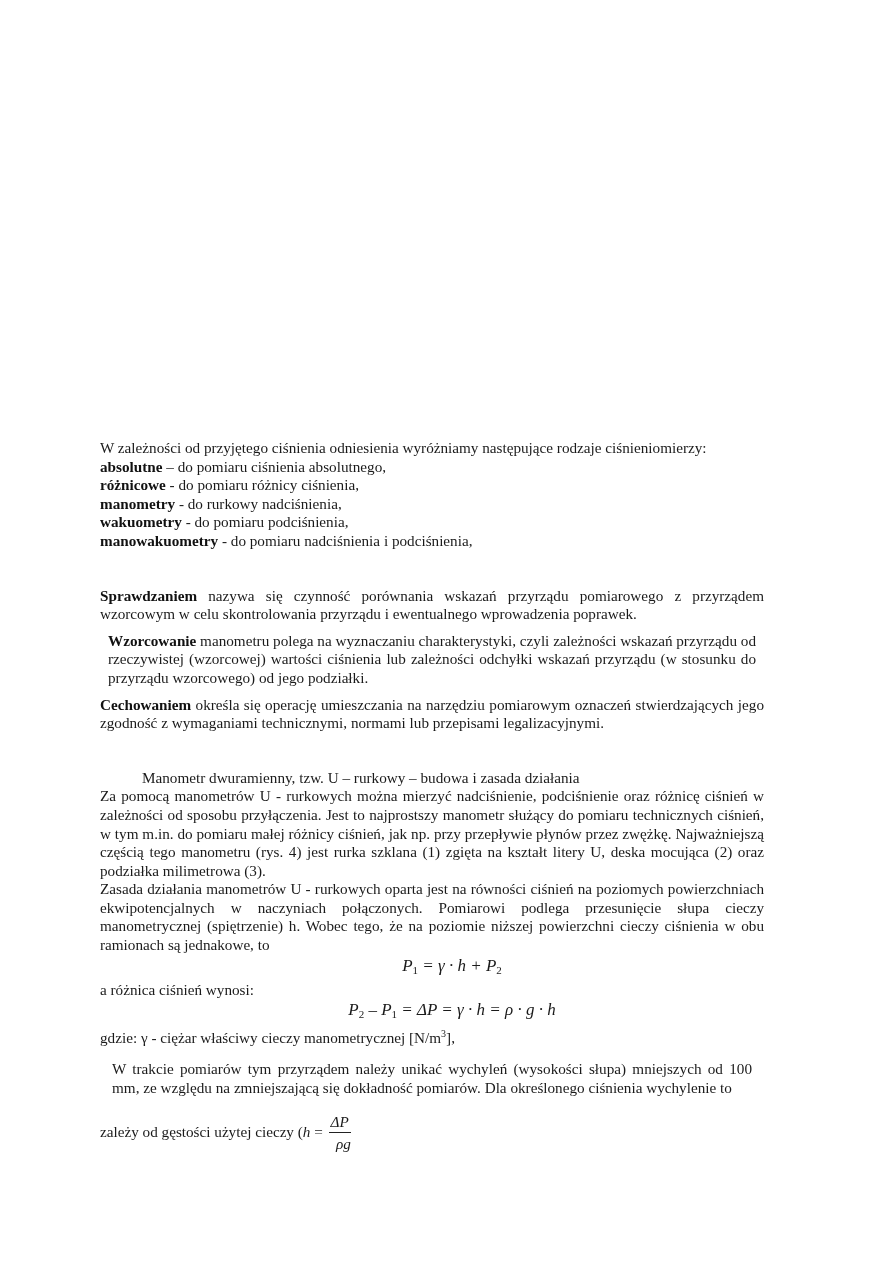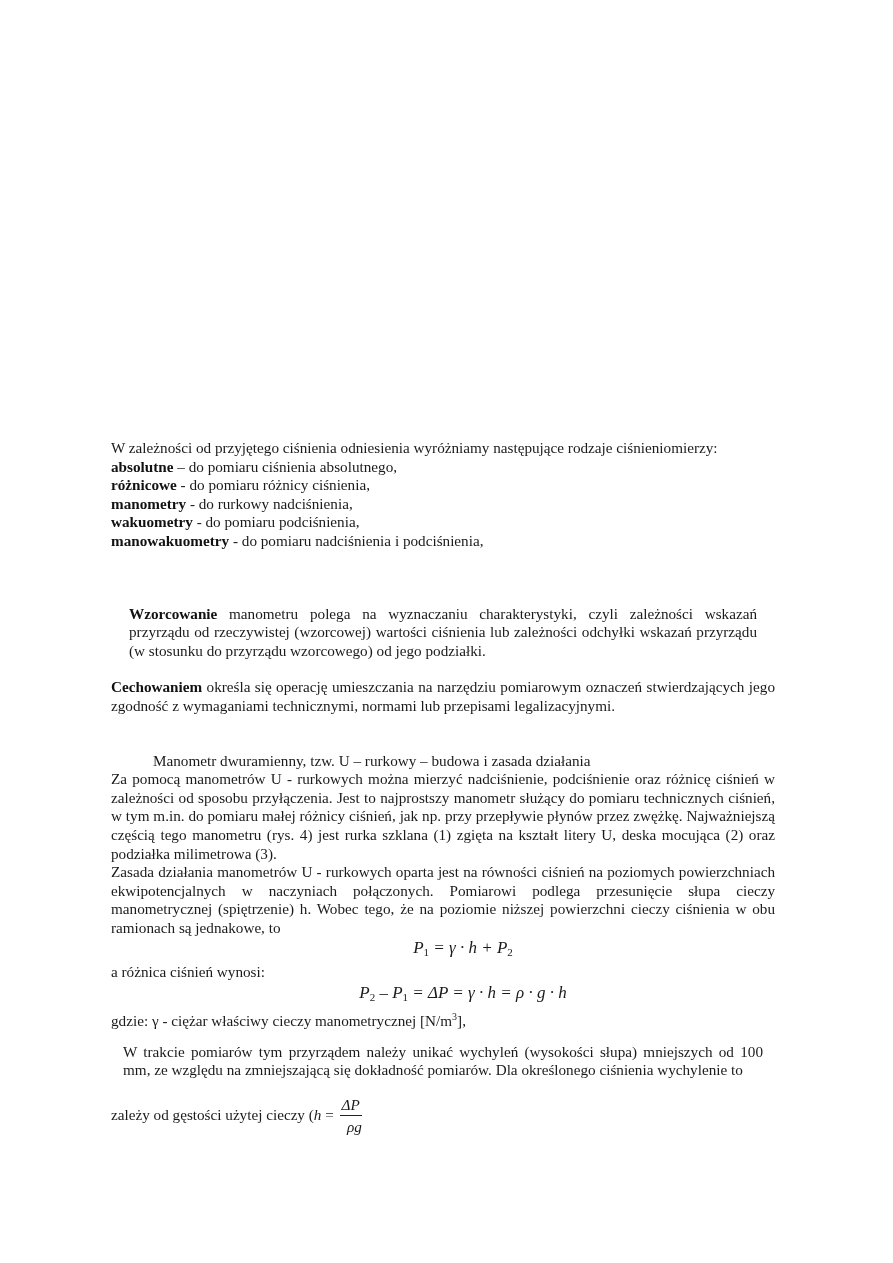--- a/index.html
+++ b/index.html
@@ -1,18 +1,18 @@
 <!DOCTYPE html>
 <html><head>
 <meta charset="utf-8">
 <style>
   html, body { margin: 0; padding: 0; background: #ffffff; }
   body { width: 893px; height: 1263px; position: relative; overflow: hidden; }
   .page {
-    position: absolute; left: 111px; top: 439px; width: 664px;
+    position: absolute; left: 100px; top: 439px; width: 664px;
     font-family: "Liberation Serif", "DejaVu Serif", serif;
     font-size: 15.2px; line-height: 18.6px; color: #1a1a1a;
   }
   .line { display: block; white-space: nowrap; }
   b { font-weight: bold; color: #111; }
   .para { text-align: justify; text-align-last: left; }
   .gap2 { height: 36px; }
   .heading { font-weight: normal; padding-left: 42px; white-space: nowrap; }
   .formula {
     text-align: center; font-style: italic; font-size: 17px;
@@ -39,21 +39,22 @@
     <span class="line"><b>absolutne</b><span> – </span><span>do pomiaru ciśnienia absolutnego,</span></span>
     <span class="line"><b>różnicowe</b><span> - </span><span>do pomiaru różnicy ciśnienia,</span></span>
     <span class="line"><b>manometry</b><span> - </span><span>do rurkowy nadciśnienia,</span></span>
     <span class="line"><b>wakuometry</b><span> - </span><span>do pomiaru podciśnienia,</span></span>
     <span class="line"><b>manowakuometry</b><span> - </span><span>do pomiaru nadciśnienia i podciśnienia,</span></span>
   </div>
 
   <div class="gap2"></div>
 
   <div>
-    <p class="para" style="margin:18px"><b>Wzorcowanie</b><span> manometru polega na wyznaczaniu charakterystyki, czyli zależności wskazań przyrządu od rzeczywistej (wzorcowej) wartości ciśnienia lub zależności odchyłki wskazań przyrządu (w stosunku do przyrządu wzorcowego) od jego podziałki.</span></p>
+    <p class="para" style="margin:0"><b>Sprawdzaniem</b><span> nazywa się czynność porównania wskazań przyrządu pomiarowego z przyrządem wzorcowym w celu skontrolowania przyrządu i ewentualnego wprowadzenia poprawek.</span></p>
+    <p class="para" style="margin:8px"><b>Wzorcowanie</b><span> manometru polega na wyznaczaniu charakterystyki, czyli zależności wskazań przyrządu od rzeczywistej (wzorcowej) wartości ciśnienia lub zależności odchyłki wskazań przyrządu (w stosunku do przyrządu wzorcowego) od jego podziałki.</span></p>
     <p class="para" style="margin:0"><b>Cechowaniem</b><span> określa się operację umieszczania na narzędziu pomiarowym oznaczeń stwierdzających jego zgodność z wymaganiami technicznymi, normami lub przepisami legalizacyjnymi.</span></p>
   </div>
 
   <div class="gap2"></div>
 
   <div class="heading">Manometr dwuramienny, tzw. U – rurkowy – budowa i zasada działania</div>
 
   <p class="para" style="margin:0">Za pomocą manometrów U - rurkowych można mierzyć nadciśnienie, podciśnienie oraz różnicę ciśnień w zależności od sposobu przyłączenia. Jest to najprostszy manometr służący do pomiaru technicznych ciśnień, w tym m.in. do pomiaru małej różnicy ciśnień, jak np. przy przepływie płynów przez zwężkę. Najważniejszą częścią tego manometru (rys. 4) jest rurka szklana (1) zgięta na kształt litery U, deska mocująca (2) oraz podziałka milimetrowa (3).</p>
   <p class="para" style="margin:0">Zasada działania manometrów U - rurkowych oparta jest na równości ciśnień na poziomych powierzchniach ekwipotencjalnych w naczyniach połączonych. Pomiarowi podlega przesunięcie słupa cieczy manometrycznej (spiętrzenie) h. Wobec tego, że na poziomie niższej powierzchni cieczy ciśnienia w obu ramionach są jednakowe, to</p>
 

